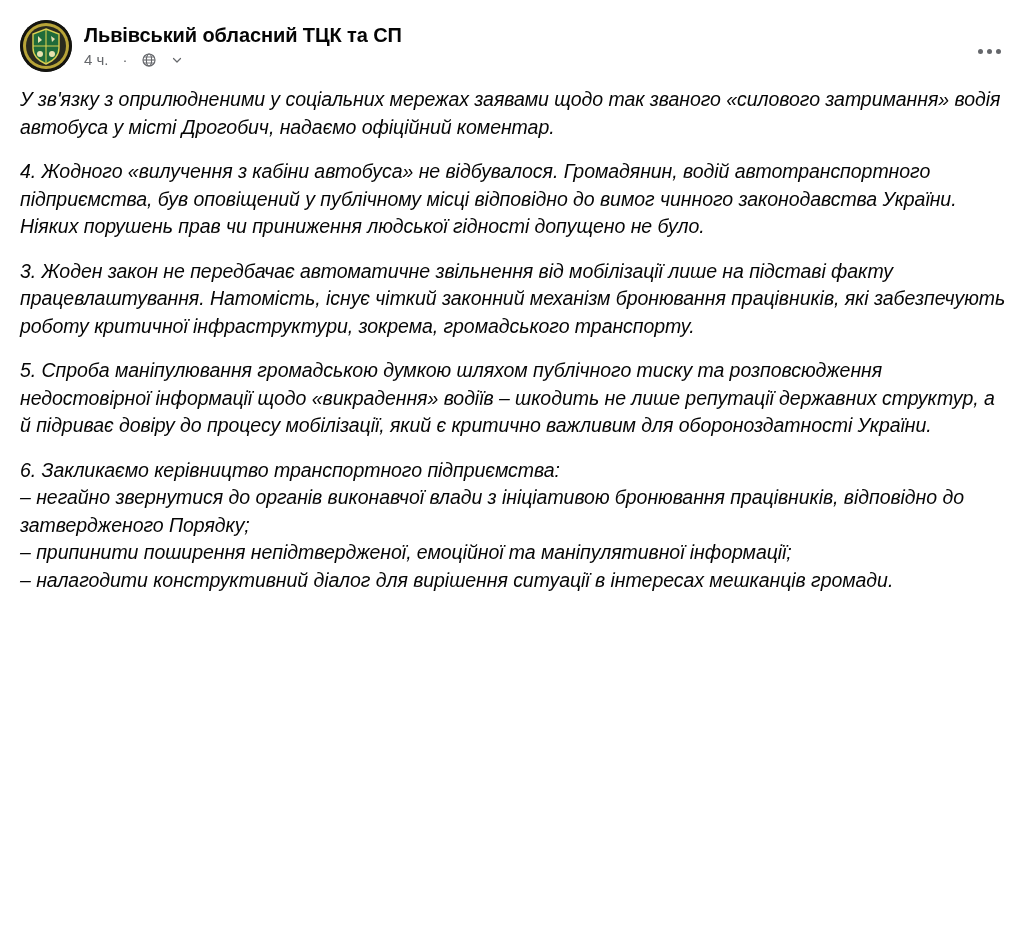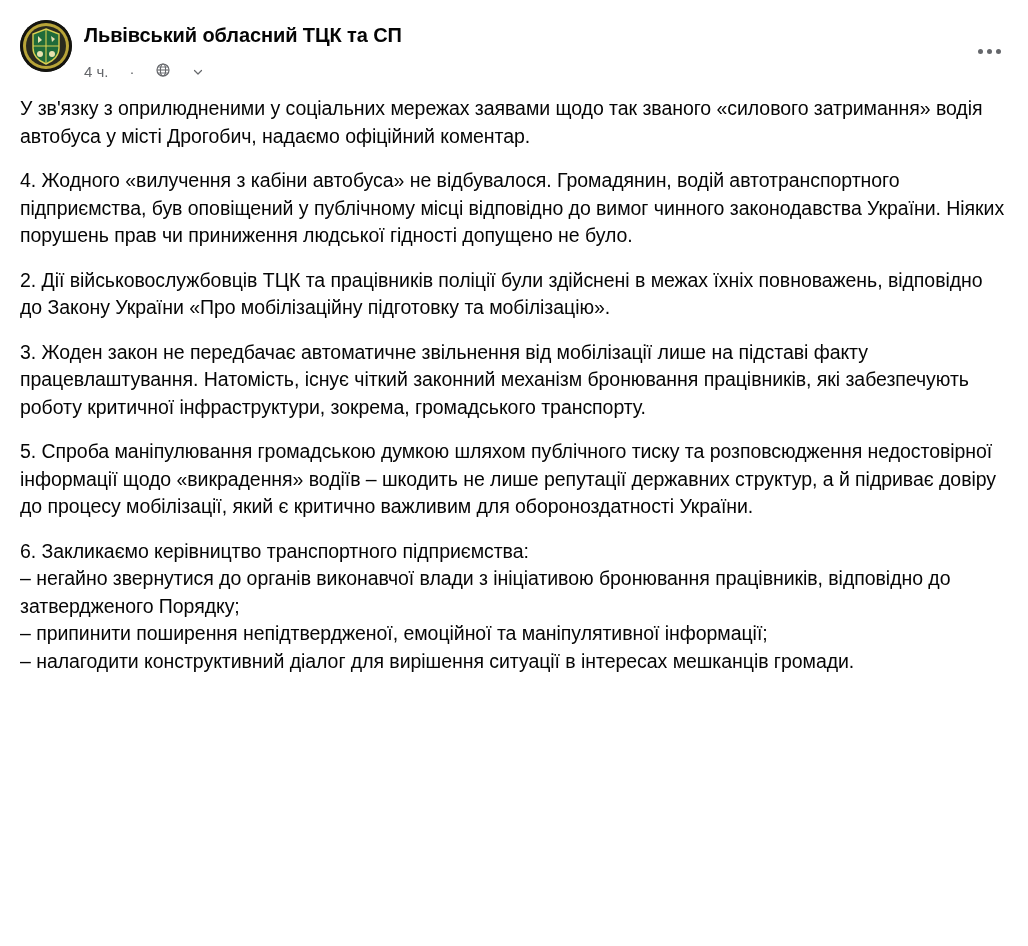--- a/index.html
+++ b/index.html
@@ -50,22 +50,23 @@
   }
   .page-name {
     font-size: 20px;
     font-weight: bold;
     line-height: 24px;
     color: #050505;
     letter-spacing: -0.1px;
   }
   .meta-row {
     display: flex;
-    gap: 21px;
-    margin-top: 16px;
+    align-items: center;
+    gap: 14px;
+    margin-top: 4px;
     font-size: 15px;
     color: #65676b;
     line-height: 18px;
   }
   .meta-sep {
     color: #65676b;
     font-size: 15px;
   }
   .globe-icon {
     display: inline-flex;
@@ -102,20 +103,21 @@
   .post-body {
     padding: 4px 0 0 0;
   }
   .para {
     font-size: 19.5px;
     line-height: 27.5px;
     color: #050505;
     margin: 0 0 17px 0;
     white-space: pre-line;
     letter-spacing: -0.05px;
+    font-style: italic;
   }
   .para:last-child { margin-bottom: 0; }
   .para.tight { margin-bottom: 16px; }
 </style>
 </head>
 <body>
 
 <div class="post">
 
   <div class="post-header">
@@ -157,21 +159,20 @@
 
   <div class="more-button">
     <span></span>
     <span></span>
     <span></span>
   </div>
 
   <div class="post-body">
     <p class="para">У зв'язку з оприлюдненими у соціальних мережах заявами щодо так званого «силового затримання» водія автобуса у місті Дрогобич, надаємо офіційний коментар.</p>
     <p class="para">4. Жодного «вилучення з кабіни автобуса» не відбувалося. Громадянин, водій автотранспортного підприємства, був оповіщений у публічному місці відповідно до вимог чинного законодавства України. Ніяких порушень прав чи приниження людської гідності допущено не було.</p>
-    <p class="para">2. Дії військовослужбовців ТЦК та працівників поліції були здійснені в межах їхніх повноважень, відповідно до Закону України «Про мобілізаційну підготовку та мобілізацію».</p>
     <p class="para">3. Жоден закон не передбачає автоматичне звільнення від мобілізації лише на підставі факту працевлаштування. Натомість, існує чіткий законний механізм бронювання працівників, які забезпечують роботу критичної інфраструктури, зокрема, громадського транспорту.</p>
     <p class="para">5. Спроба маніпулювання громадською думкою шляхом публічного тиску та розповсюдження недостовірної інформації щодо «викрадення» водіїв – шкодить не лише репутації державних структур, а й підриває довіру до процесу мобілізації, який є критично важливим для обороноздатності України.</p>
     <p class="para tight">6. Закликаємо керівництво транспортного підприємства:
 – негайно звернутися до органів виконавчої влади з ініціативою бронювання працівників, відповідно до затвердженого Порядку;
 – припинити поширення непідтвердженої, емоційної та маніпулятивної інформації;
 – налагодити конструктивний діалог для вирішення ситуації в інтересах мешканців громади.</p>
   </div>
 
 </div>
 

